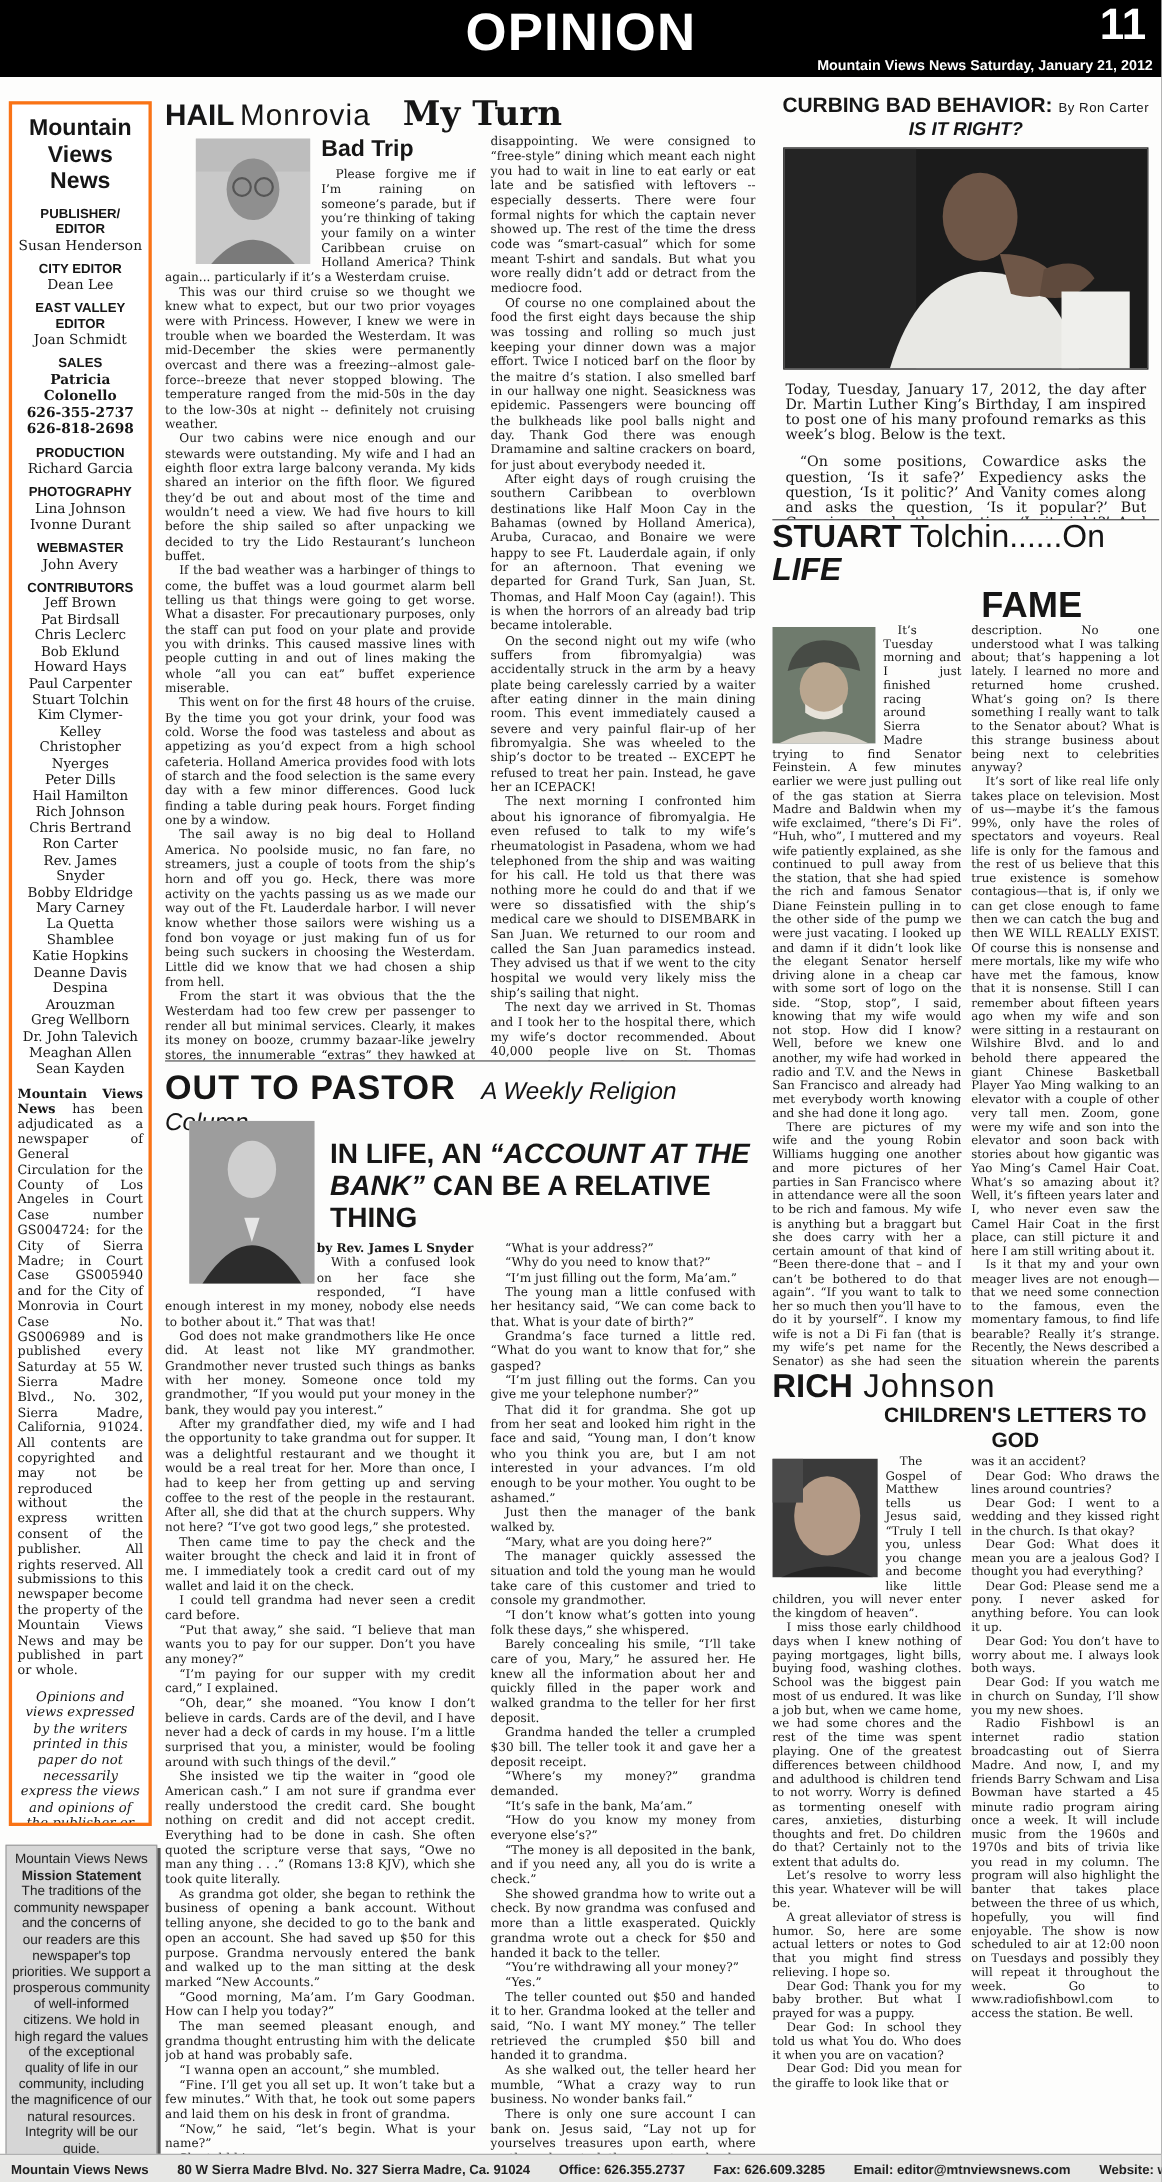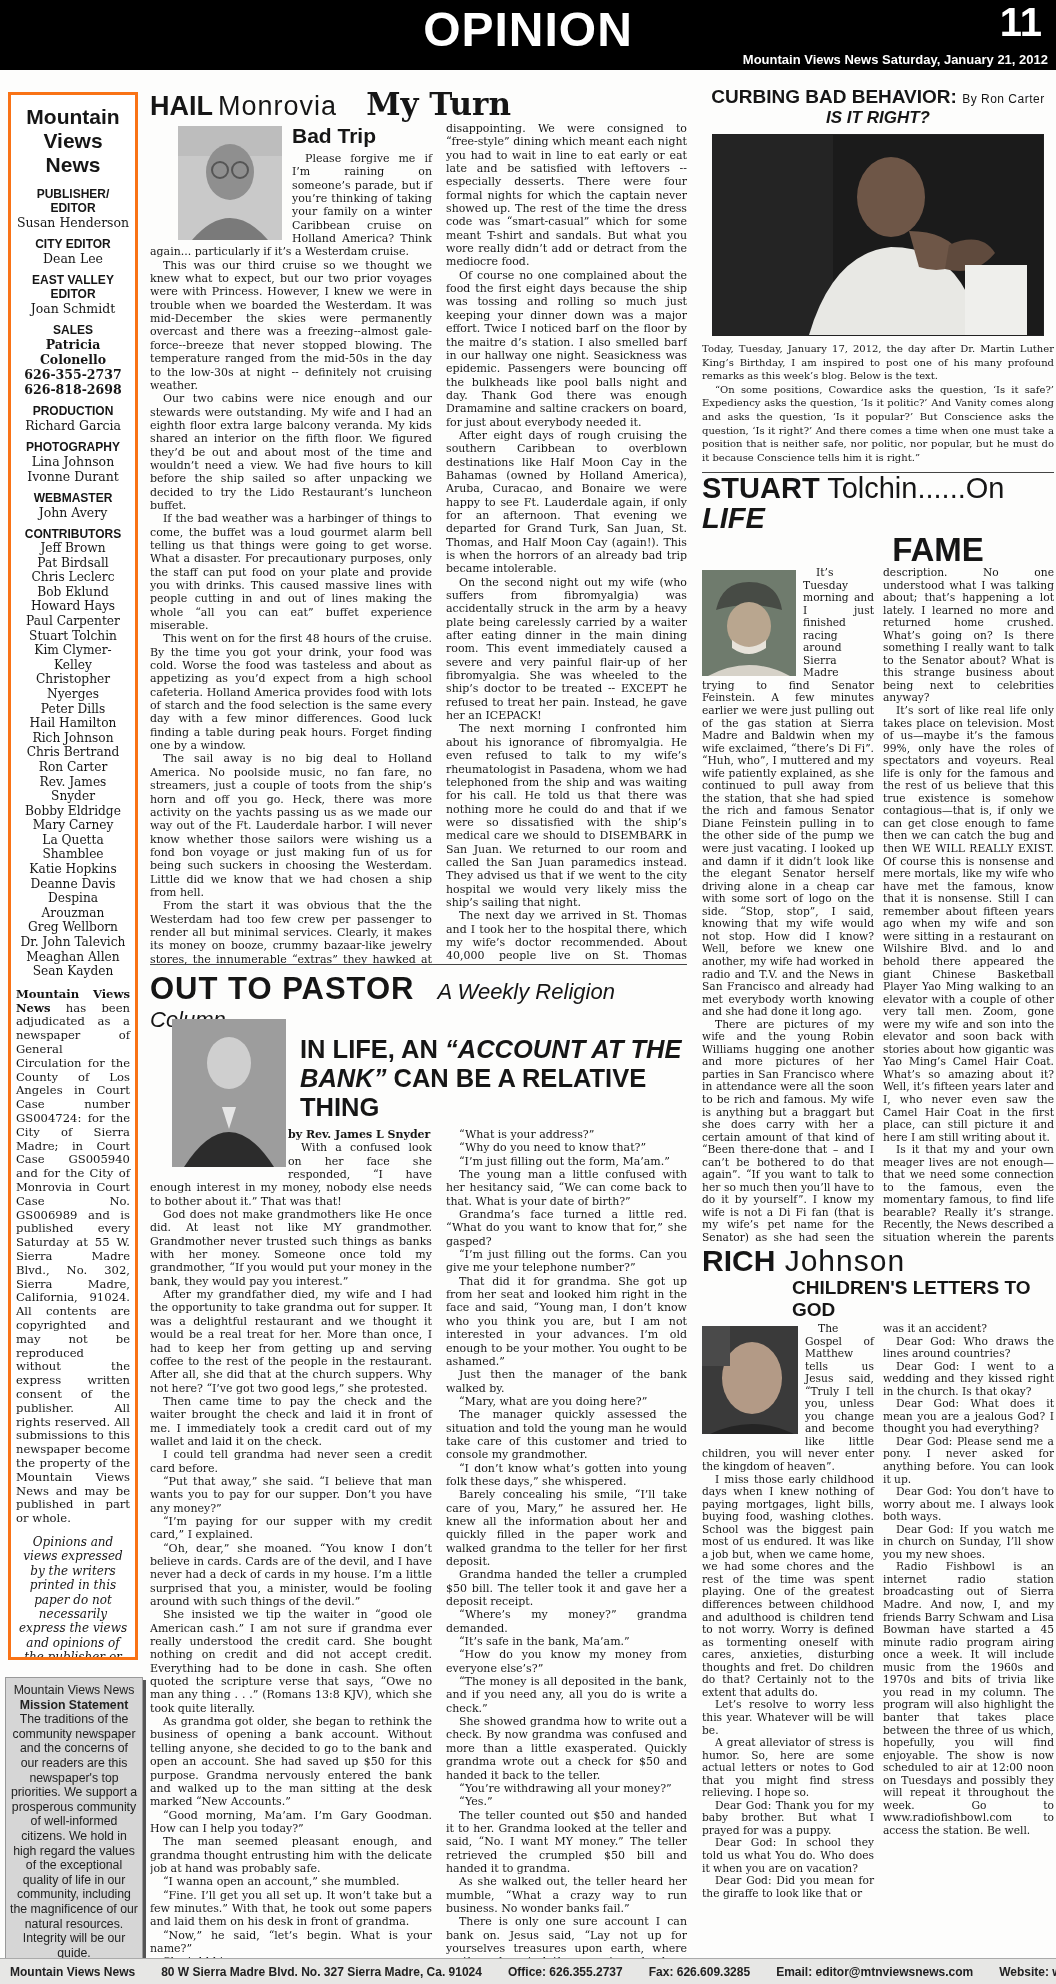--- a/index.html
+++ b/index.html
@@ -65,39 +65,39 @@
   .p-headline .it{font-style:italic;}
   .byline{font-weight:700;font-size:12.5px;margin:0 0 1px;text-indent:0 !important;}
   .spacer-snyder{float:left;width:138px;height:52px;}
 
   
   .rgt{position:absolute;left:702px;top:86px;width:352px;height:1874px;overflow:hidden;}
   .curb-h1{text-align:center;font-family:"Liberation Sans",sans-serif;font-weight:800;font-size:19px;}
   .curb-by{font-weight:400;font-size:12px;letter-spacing:.5px;}
   .curb-h2{text-align:center;font-family:"Liberation Sans",sans-serif;font-weight:800;font-style:italic;font-size:17px;margin-bottom:6px;}
   .ph-mlk{width:330px;height:200px;margin:0 auto 6px;display:block;border:1px solid #222;}
-  .curbing p{font-size:10px;line-height:13.6px;text-align:justify;text-indent:13px;margin:0;}
+  .curbing p{font-size:13px;line-height:13.6px;text-align:justify;text-indent:13px;margin:12px;}
   .curbing{height:386px;overflow:hidden;}
 
   .stuart{height:772px;overflow:hidden;}
   .st-head{font-family:"Liberation Sans",sans-serif;font-size:29px;line-height:30px;}
   .st-b{font-weight:800;}
   .st-l{font-weight:400;}
   .st-i{font-weight:800;font-style:italic;}
   .st-fame{font-family:"Liberation Sans",sans-serif;font-weight:800;font-size:33px;text-align:center;padding-left:120px;line-height:34px;}
   .st-colA{width:172px;margin-right:9px;}
   .st-colB{width:171px;}
   .ph-tolchin{float:left;width:94px;height:106px;margin:3px 7px 3px 0;}
   .ph-johnson{float:left;width:96px;height:108px;margin:3px 7px 3px 0;}
 
   .rich{height:716px;overflow:hidden;}
   .rj-head{font-family:"Liberation Sans",sans-serif;font-size:30px;line-height:32px;}
   .rj-b{font-weight:800;}
   .rj-l{font-weight:300;letter-spacing:1px;}
-  .rj-sub{font-family:"Liberation Sans",sans-serif;font-weight:800;font-size:19px;text-align:left;padding-left:90px;line-height:22px;margin-bottom:2px;}
+  .rj-sub{font-family:"Liberation Sans",sans-serif;font-weight:800;font-size:19px;text-align:center;padding-left:90px;line-height:22px;margin-bottom:2px;}
 
   
   .foot{position:absolute;left:0;top:1958px;width:1056px;height:26px;background:#e7e7e5;border-top:1px solid #aaa;
       font-family:"Liberation Sans",sans-serif;font-weight:700;font-size:12px;color:#222;
       display:flex;align-items:center;gap:26px;padding:0 10px;box-sizing:border-box;white-space:nowrap;}
 
   
   .photo{background:#b9b9b9;overflow:hidden;}
   svg{display:block;}
 </style>
@@ -296,21 +296,21 @@
               <p>“I’m just filling out the form, Ma’am.”</p>
               <p>The young man a little confused with her hesitancy said, “We can come back to that. What is your date of birth?”</p>
               <p>Grandma’s face turned a little red. “What do you want to know that for,” she gasped?</p>
               <p>“I’m just filling out the forms. Can you give me your telephone number?”</p>
               <p>That did it for grandma. She got up from her seat and looked him right in the face and said, “Young man, I don’t know who you think you are, but I am not interested in your advances. I’m old enough to be your mother. You ought to be ashamed.”</p>
               <p>Just then the manager of the bank walked by.</p>
               <p>“Mary, what are you doing here?”</p>
               <p>The manager quickly assessed the situation and told the young man he would take care of this customer and tried to console my grandmother.</p>
               <p>“I don’t know what’s gotten into young folk these days,” she whispered.</p>
               <p>Barely concealing his smile, “I’ll take care of you, Mary,” he assured her. He knew all the information about her and quickly filled in the paper work and walked grandma to the teller for her first deposit.</p>
-              <p>Grandma handed the teller a crumpled $50 bill. The teller took it and gave her a deposit receipt.</p>
+              <p>Grandma handed the teller a crumpled $30 bill. The teller took it and gave her a deposit receipt.</p>
               <p>“Where’s my money?” grandma demanded.</p>
               <p>“It’s safe in the bank, Ma’am.”</p>
               <p>“How do you know my money from everyone else’s?”</p>
               <p>“The money is all deposited in the bank, and if you need any, all you do is write a check.”</p>
               <p>She showed grandma how to write out a check. By now grandma was confused and more than a little exasperated. Quickly grandma wrote out a check for $50 and handed it back to the teller.</p>
               <p>“You’re withdrawing all your money?”</p>
               <p>“Yes.”</p>
               <p>The teller counted out $50 and handed it to her. Grandma looked at the teller and said, “No. I want MY money.” The teller retrieved the crumpled $50 bill and handed it to grandma.</p>
               <p>As she walked out, the teller heard her mumble, “What a crazy way to run business. No wonder banks fail.”</p>
               <p>There is only one sure account I can bank on. Jesus said, “Lay not up for yourselves treasures upon earth, where moth and rust doth corrupt, and where thieves break through and steal: But lay up for yourselves treasures in heaven, where neither moth nor rust doth corrupt, and where thieves do not break through nor steal:” (Matthew 6:19-20 KJV).</p>

